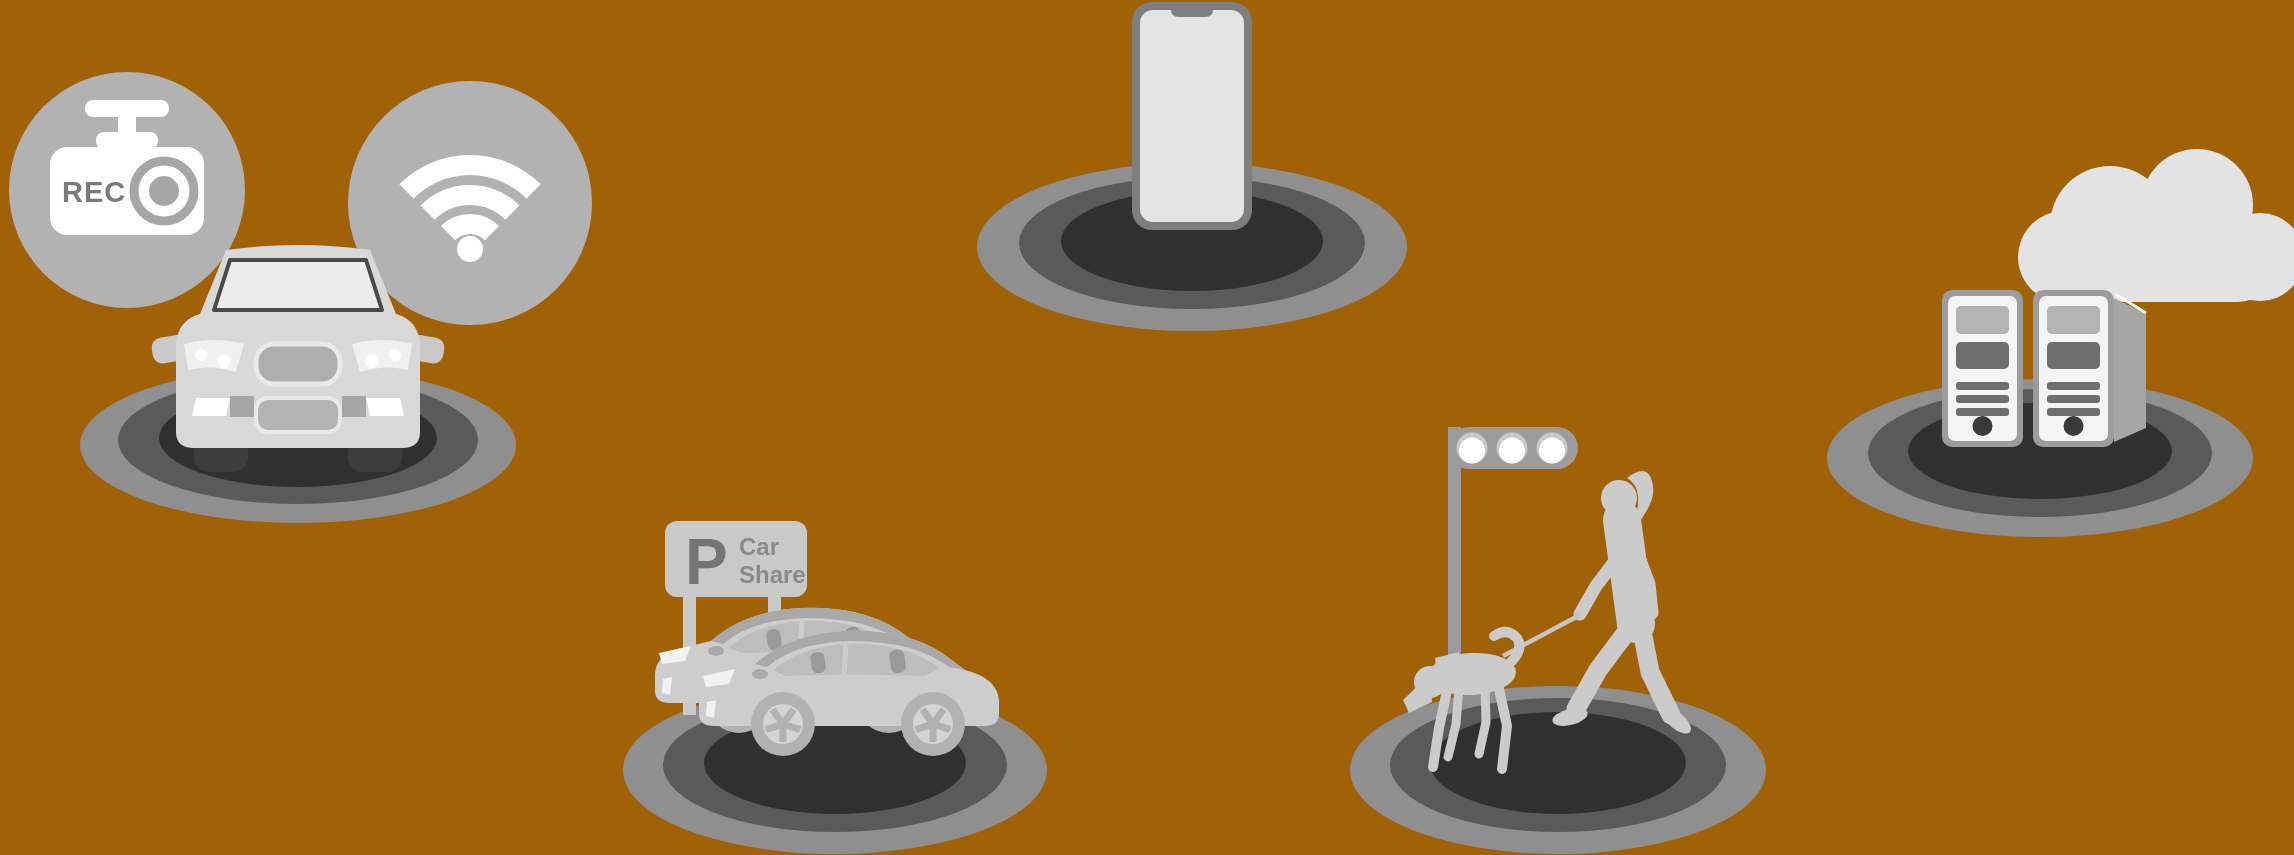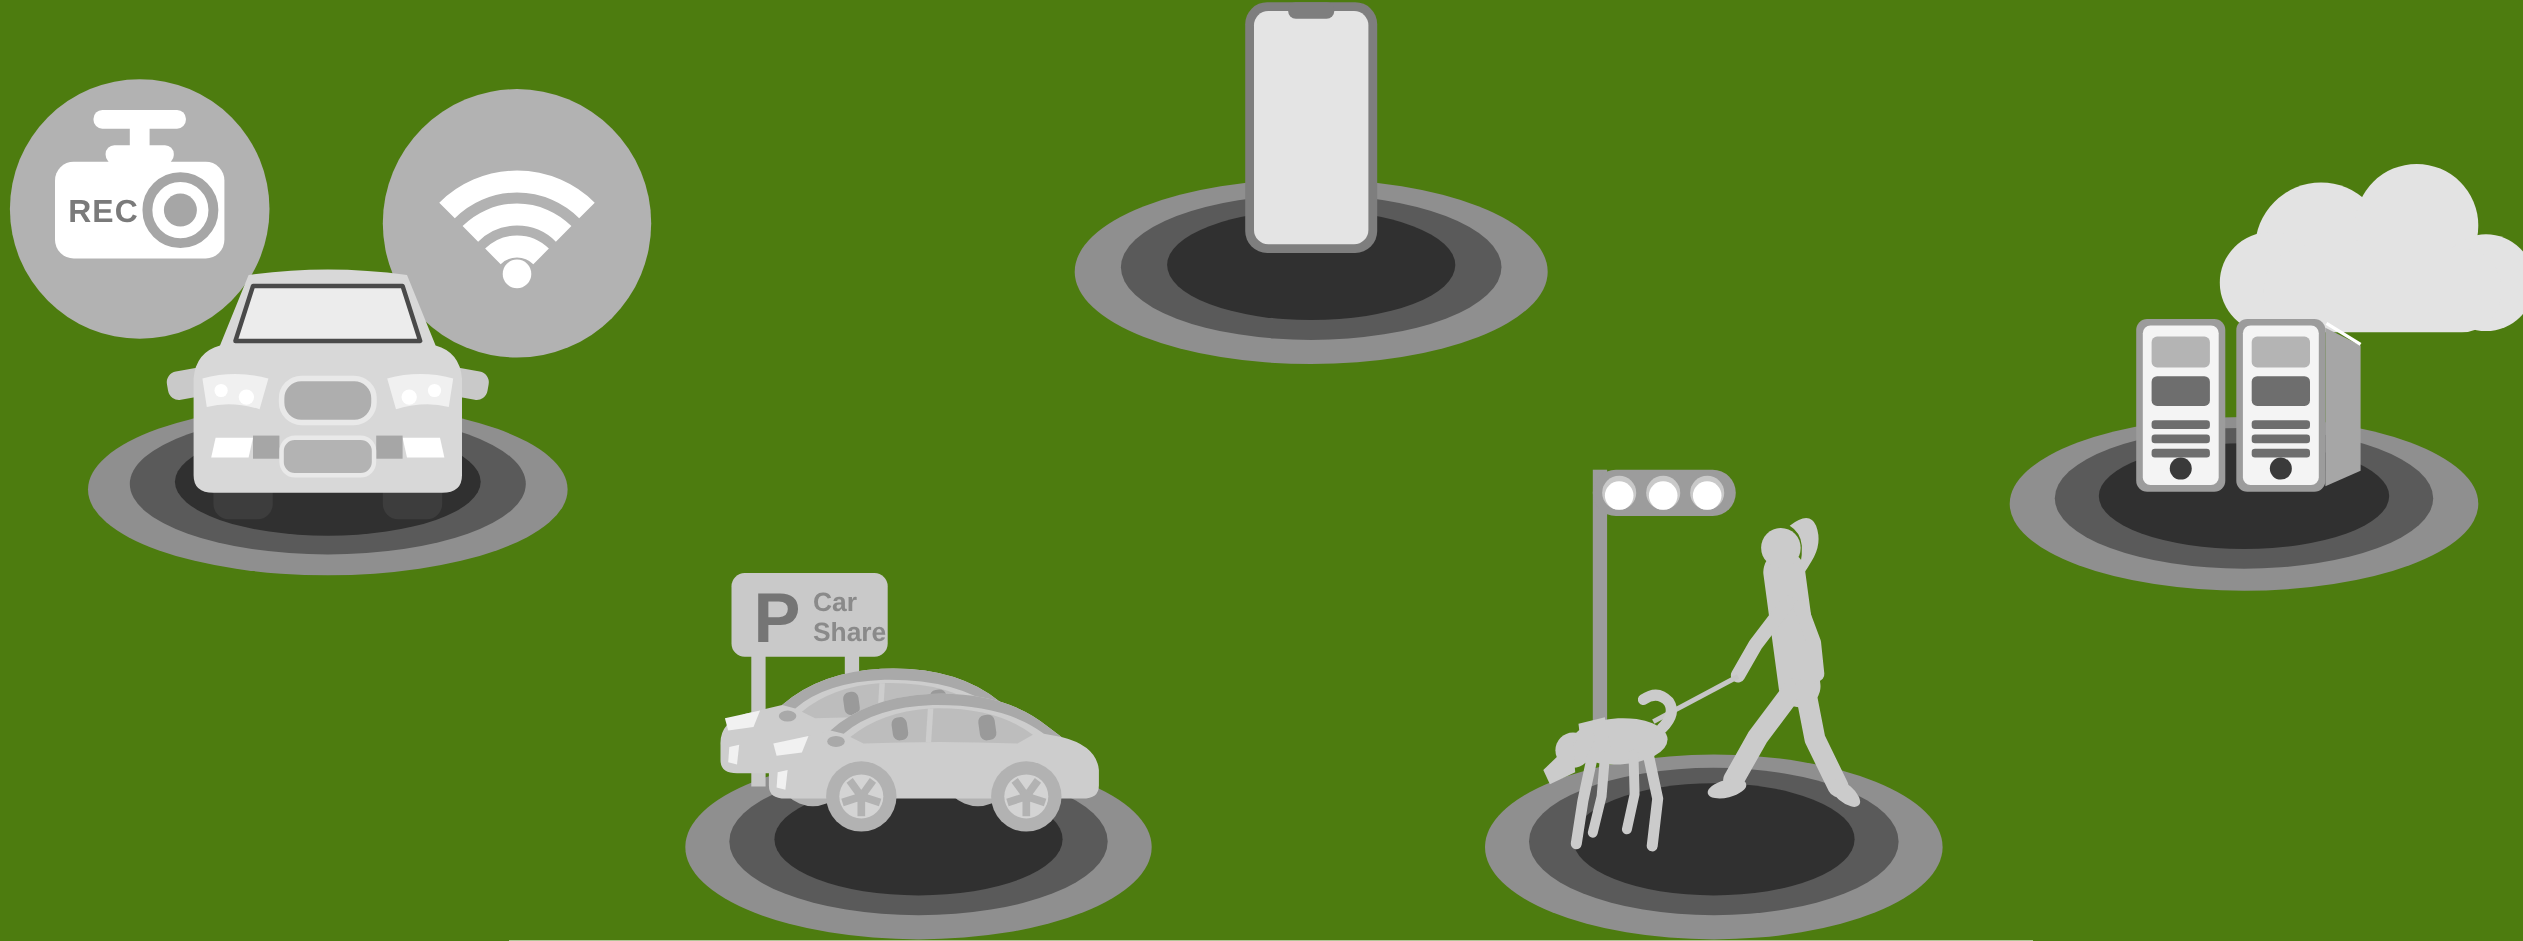--- a/index.html
+++ b/index.html
@@ -1,16 +1,16 @@
 <!DOCTYPE html>
 <html><head>
 <meta charset="utf-8">
 <style>
   html,body{margin:0;padding:0;background:#ffffff;}
-  .canvas{position:relative;width:2294px;height:855px;background:#4d7c0f;overflow:hidden;
+  .canvas{position:relative;width:2294px;height:855px;background:#a16207;overflow:hidden;
           font-family:"Liberation Sans",sans-serif;}
   .scene{position:absolute;}
   svg text{font-family:"Liberation Sans",sans-serif;font-weight:700;}
 </style>
 </head>
 <body>
 
 <div class="canvas">
 
   <svg class="scene" style="left:0;top:50px" width="620" height="490" viewBox="0 0 620 490">

